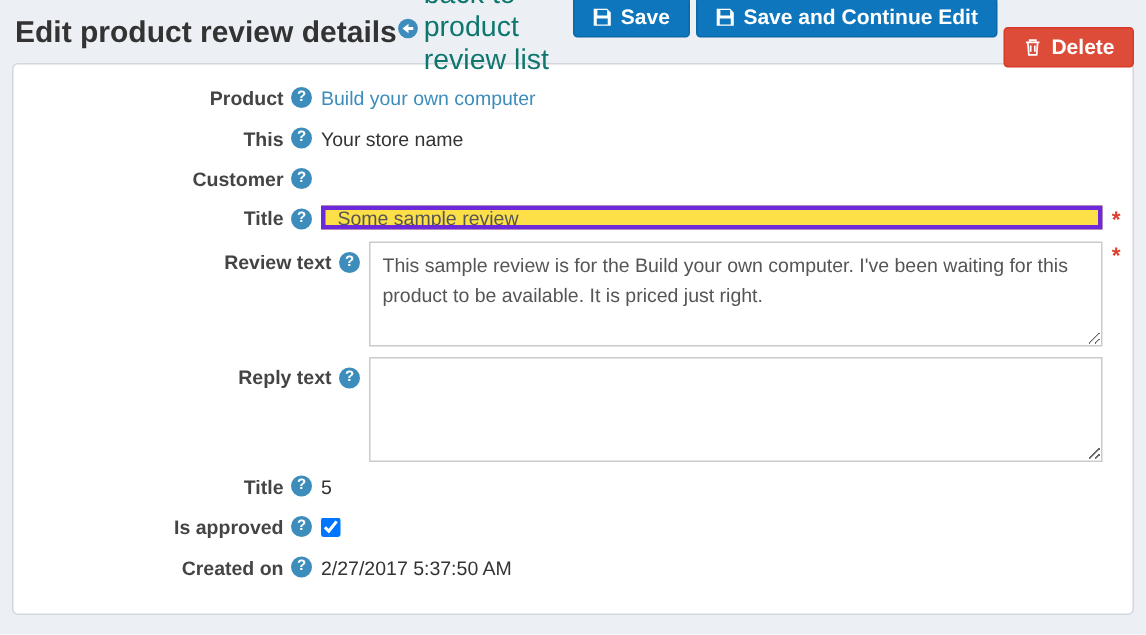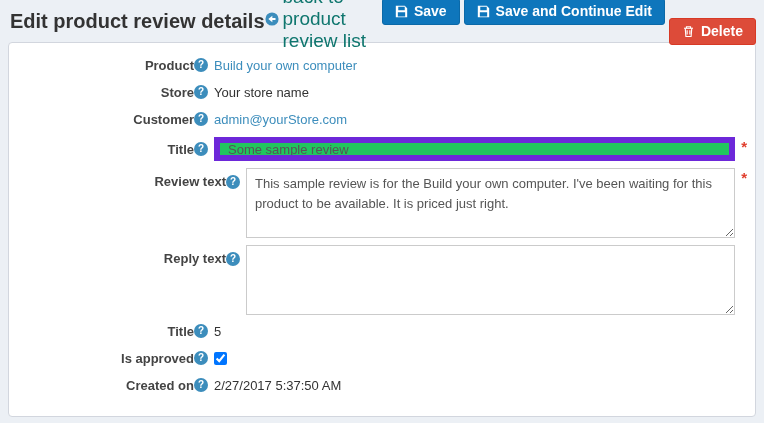--- a/index.html
+++ b/index.html
@@ -77,20 +77,21 @@
   .row-input    { margin-bottom: 7px;  align-items: center; }
   .row-textarea { margin-bottom: 7px; padding-left: 32px; }
   .row-textarea .label-col { padding-top: 6px; }
 
   .label-col {
     width: 199px;
     flex: 0 0 199px;
     display: flex;
     justify-content: flex-end;
     align-items: center;
+    gap: 5px;
   }
   .field-label { font-weight: 700; color: #444; white-space: nowrap; }
   .help-icon {
     width: 14px; height: 14px;
     flex: 0 0 14px;
     border-radius: 50%;
     background: #3c8dbc;
     color: #fff;
     font-size: 10px;
     font-weight: 700;
@@ -106,28 +107,28 @@
     margin-left: 6px;
     display: flex;
     align-items: flex-start;
     min-width: 0;
   }
   .static-value { padding-top: 1px; color: #333; }
   .link-value { color: #3c8dbc; text-decoration: none; cursor: pointer; }
 
   .text-input {
     flex: 1;
-    height: 24px;
-    border: 6px solid #6d28d9;
+    height: 16px;
+    border: 3px solid #6d28d9;
     padding: 4px 8px;
     font-family: "Liberation Sans", sans-serif;
     font-size: 13px;
     color: #555;
     outline: none;
-    background: #22c55e;
+    background: #fde047;
   }
   .text-area {
     flex: 1;
     height: 70px;
     border: 1px solid #cbcbcb;
     padding: 5px 8px;
     font-family: "Liberation Sans", sans-serif;
     font-size: 13px;
     line-height: 1.55;
     color: #555;
@@ -210,35 +211,32 @@
       <span class="field-label">Product</span>
       <span class="help-icon">?</span>
     </div>
     <div class="value-col">
       <a class="static-value link-value">Build your own computer</a>
     </div>
   </div>
 
   <div class="form-row row-static">
     <div class="label-col">
-      <span class="field-label">Store</span>
+      <span class="field-label">This</span>
       <span class="help-icon">?</span>
     </div>
     <div class="value-col">
       <span class="static-value">Your store name</span>
     </div>
   </div>
 
   <div class="form-row row-static">
     <div class="label-col">
       <span class="field-label">Customer</span>
       <span class="help-icon">?</span>
-    </div>
-    <div class="value-col">
-      <a class="static-value link-value">admin@yourStore.com</a>
     </div>
   </div>
 
   <div class="form-row row-input">
     <div class="label-col">
       <span class="field-label">Title</span>
       <span class="help-icon">?</span>
     </div>
     <div class="value-col">
       <input type="text" class="text-input" value="Some sample review" style="">

